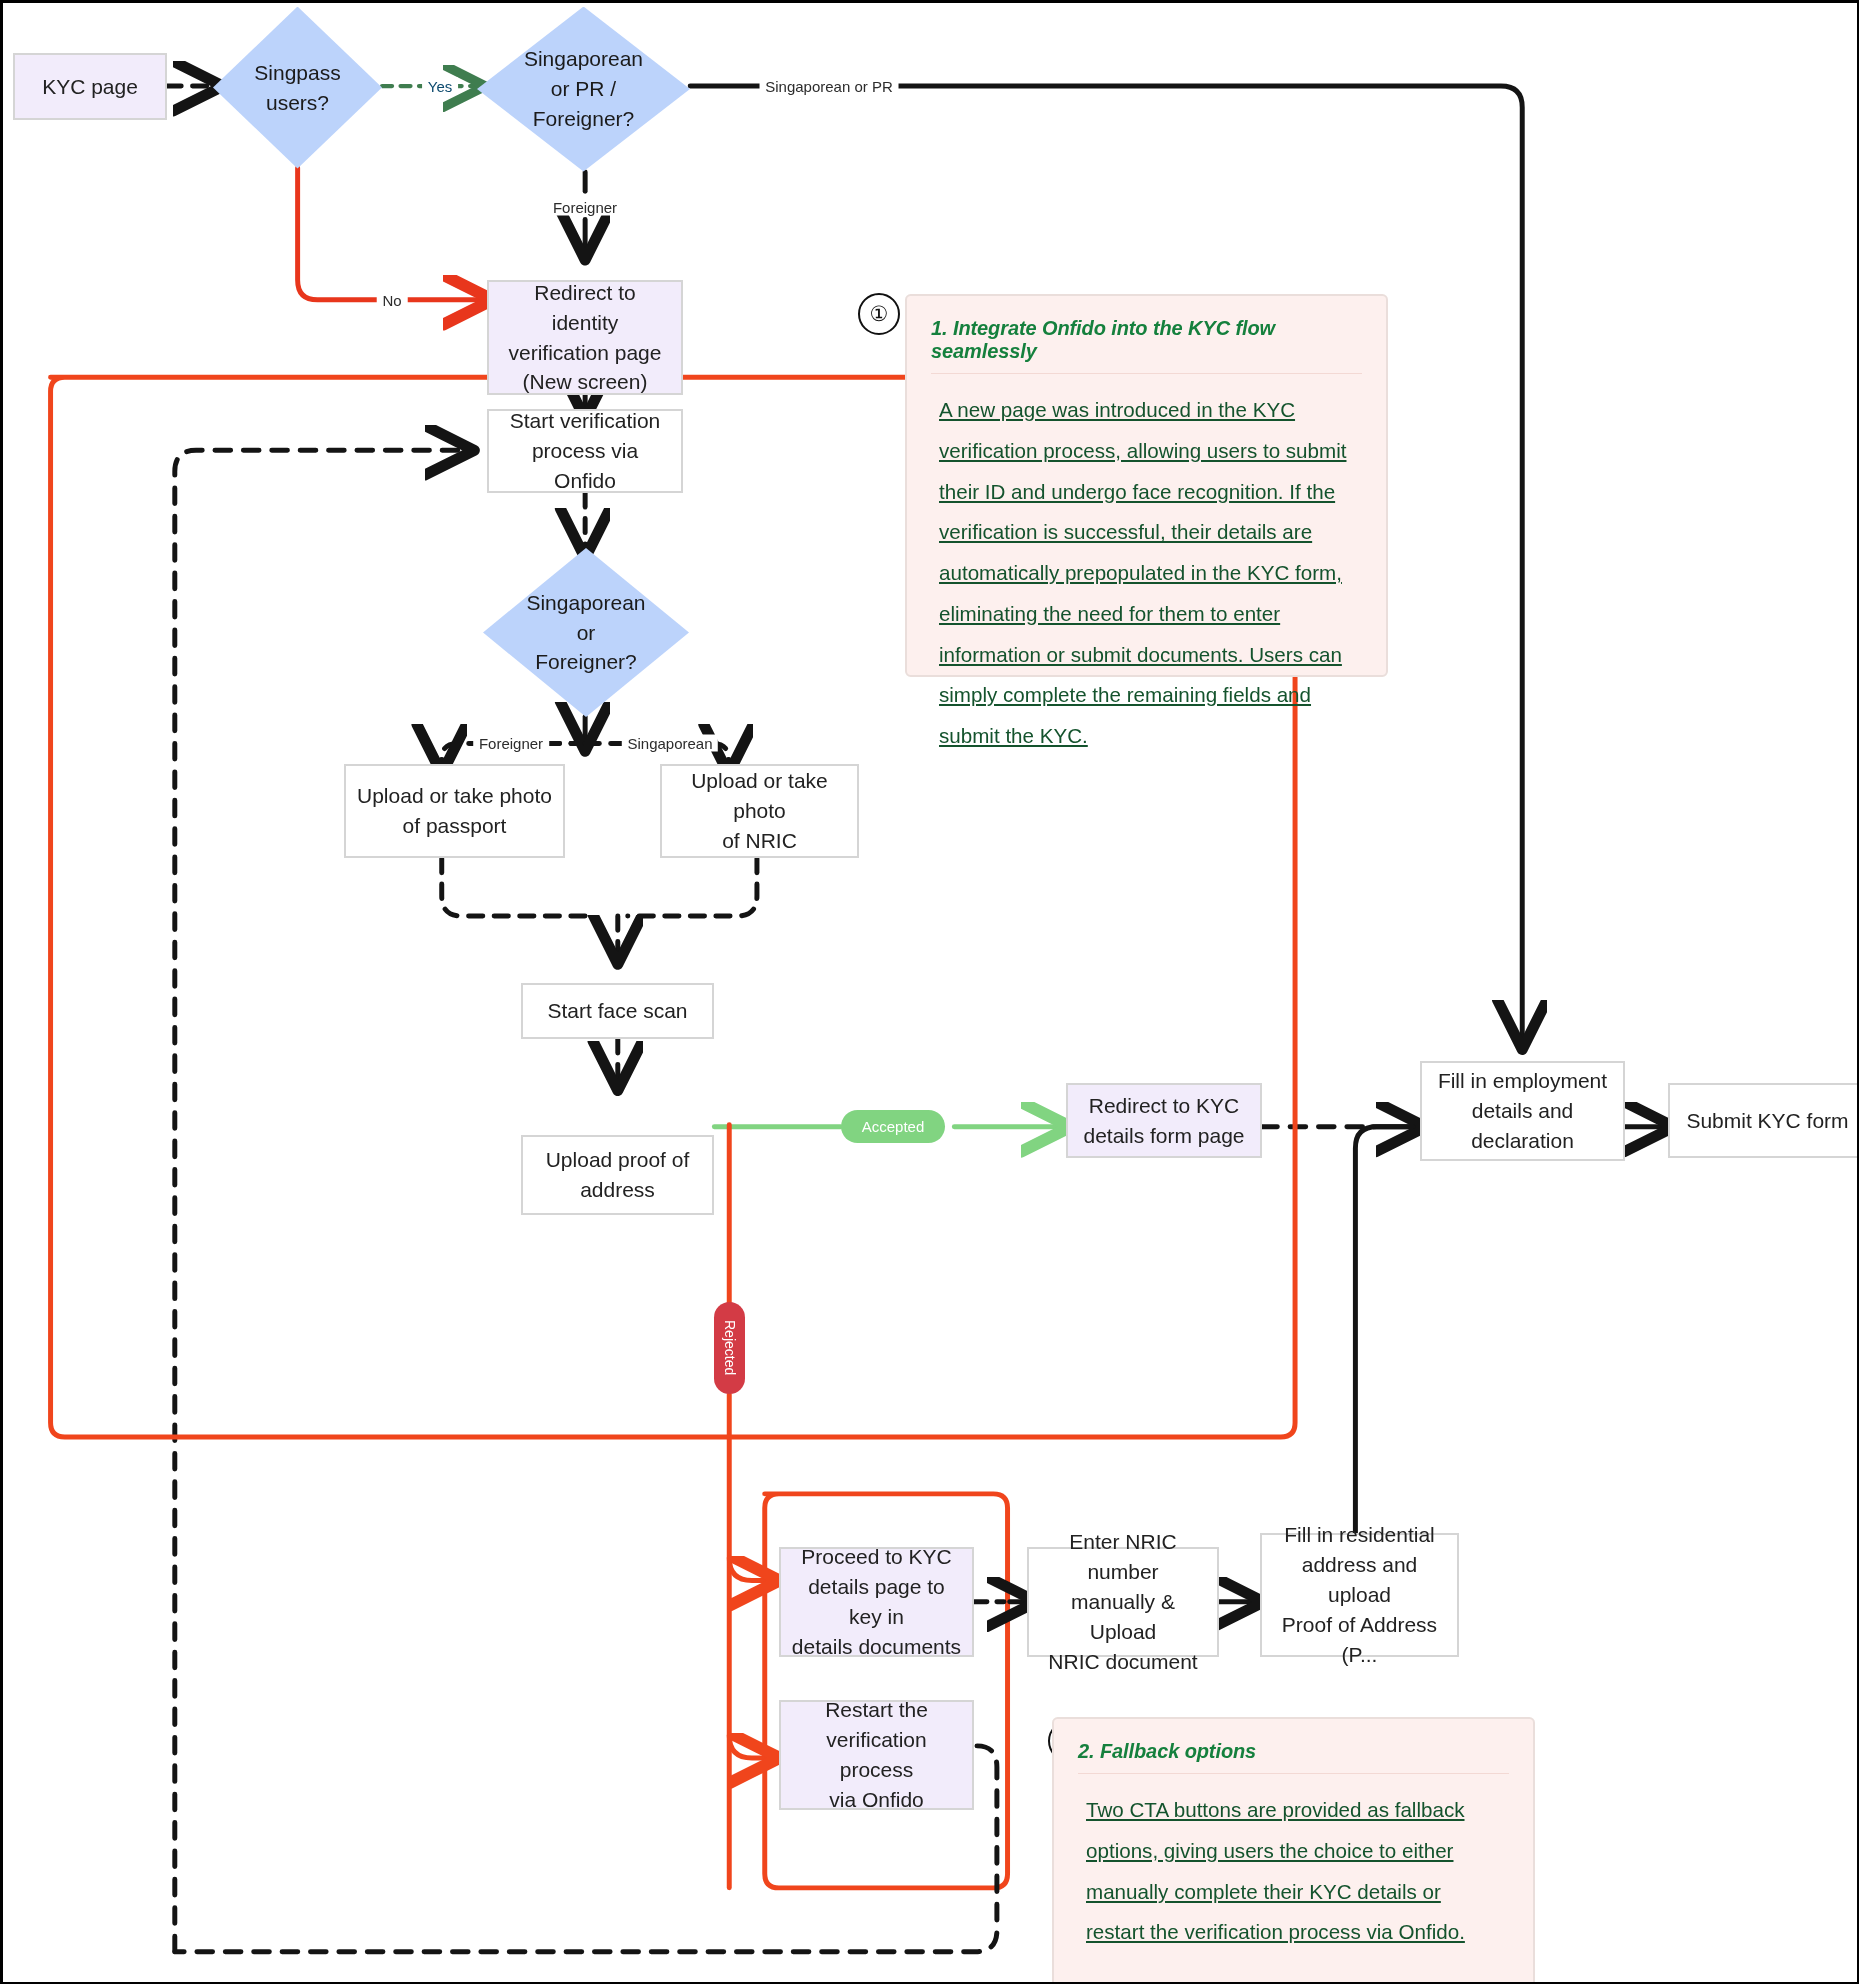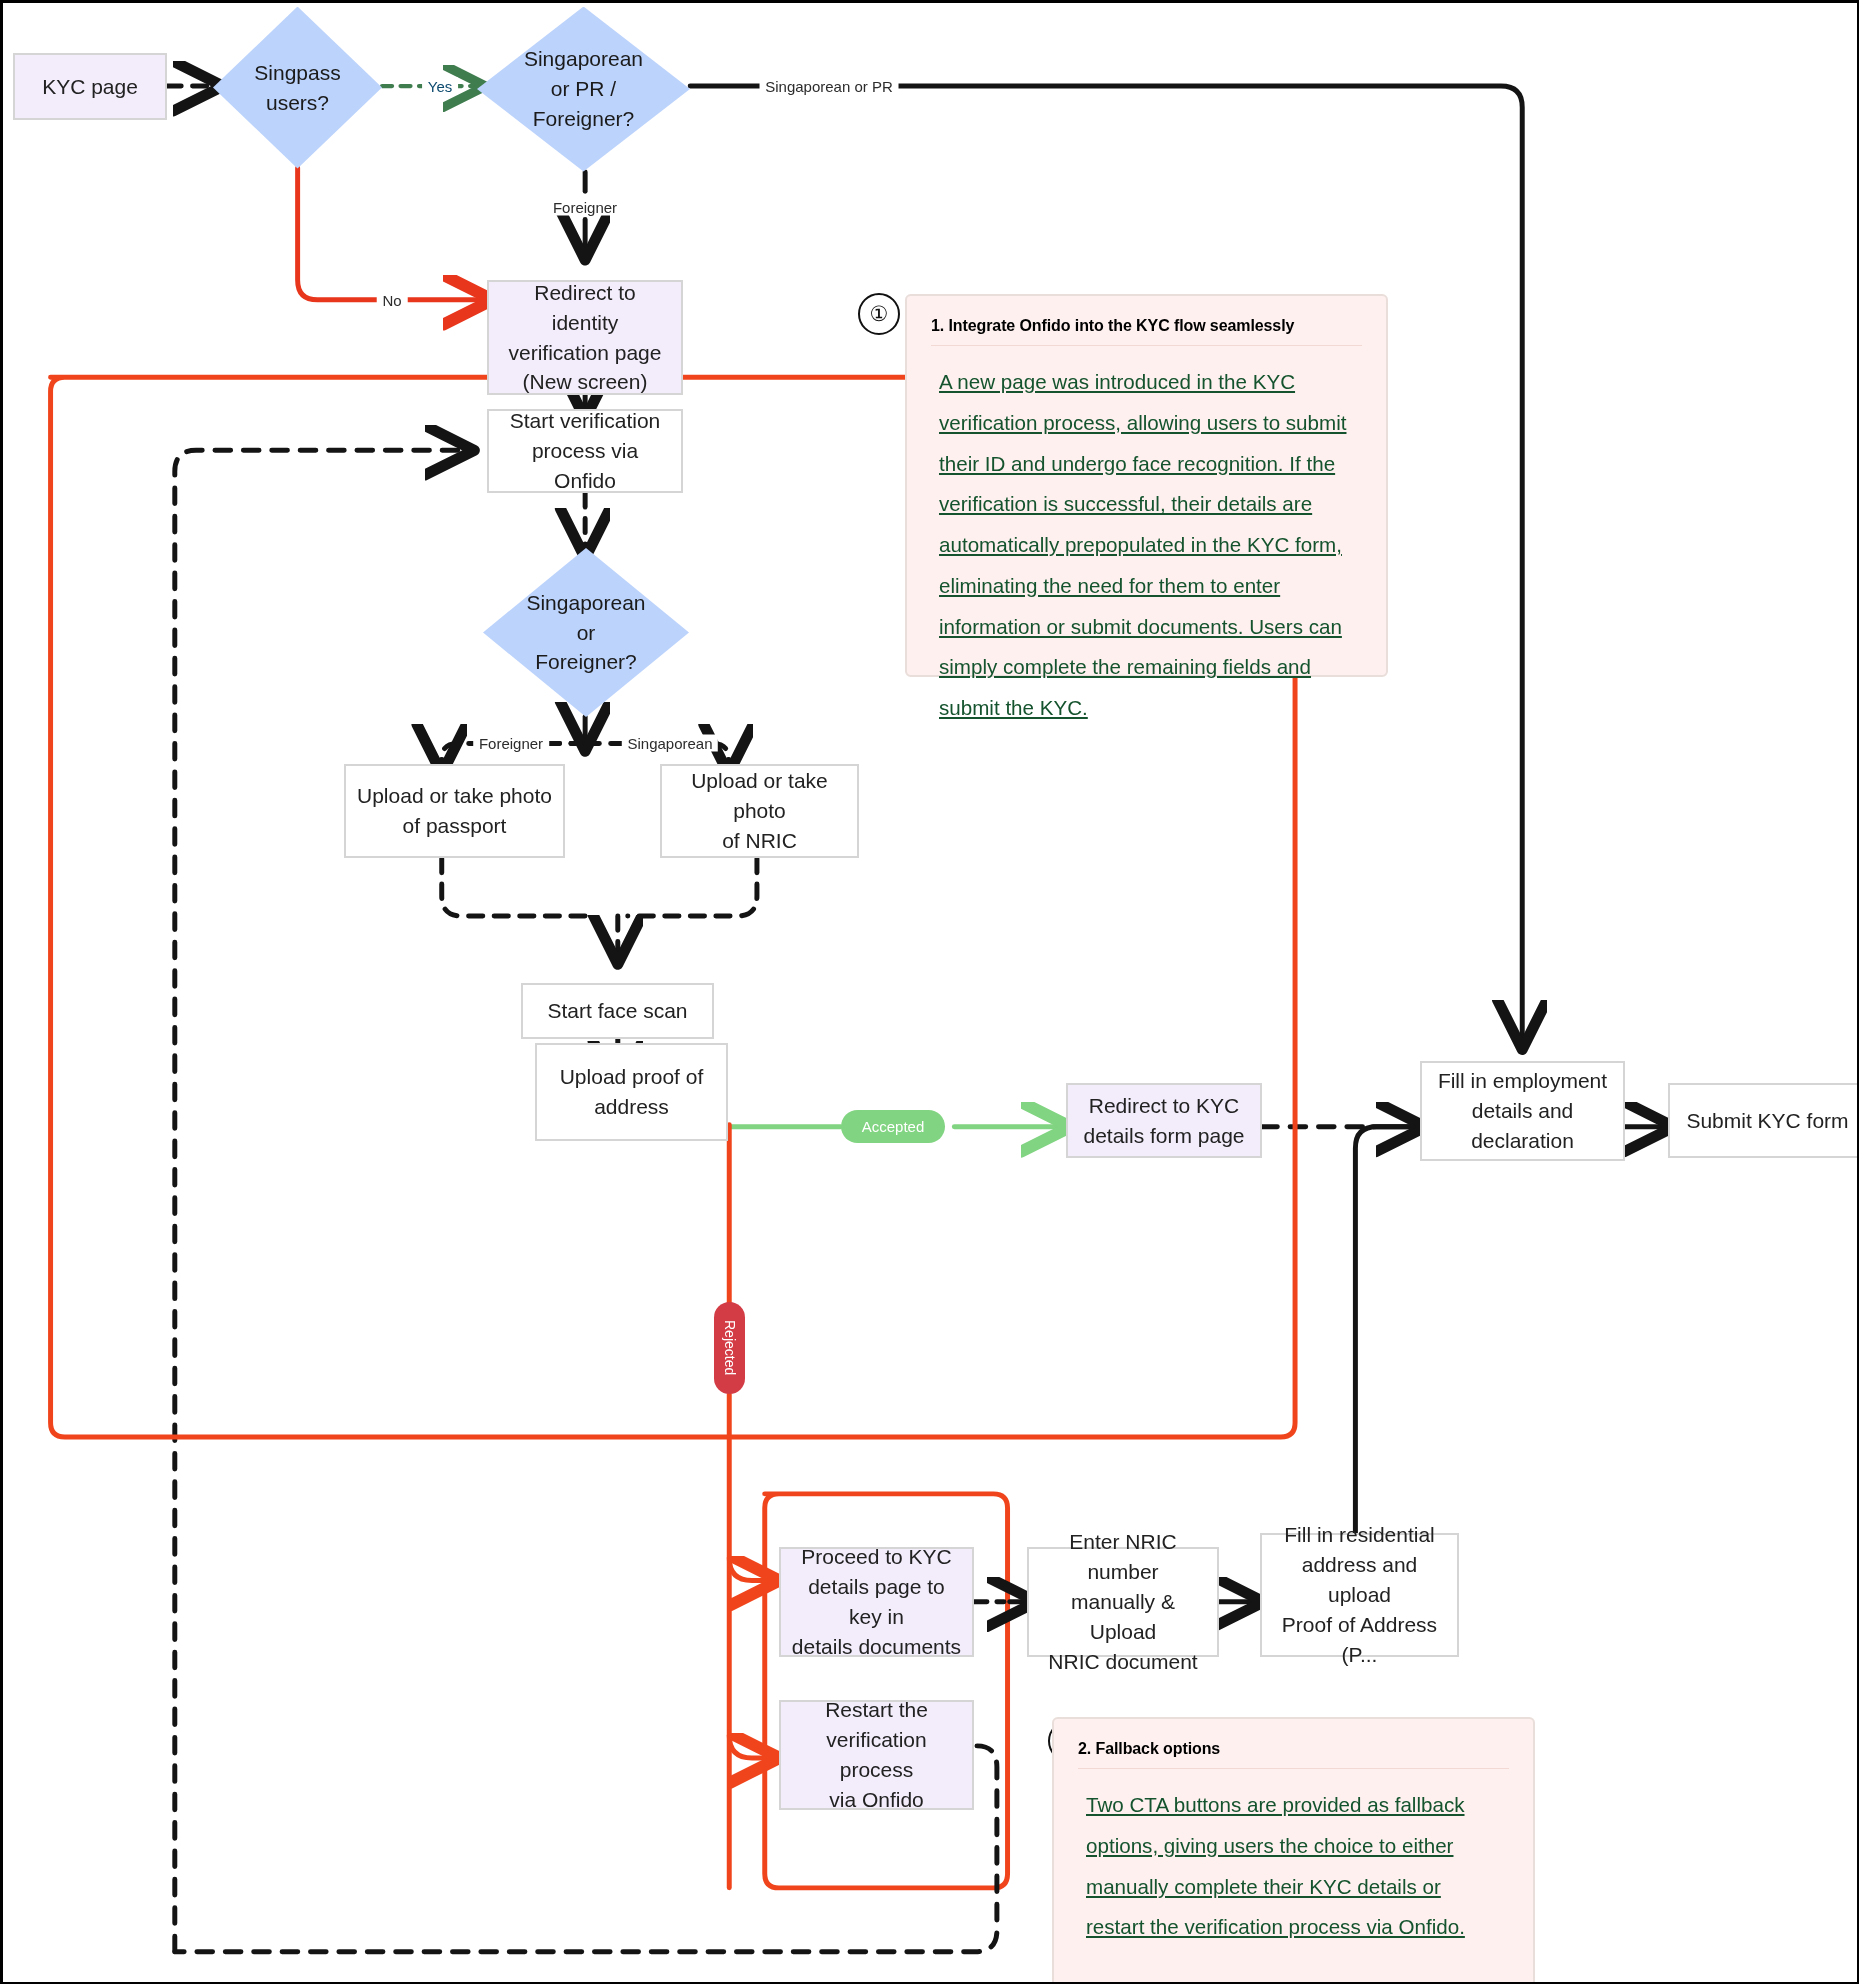--- a/index.html
+++ b/index.html
@@ -21,22 +21,22 @@
 
   .elabel{position:absolute;font-size:15px;color:#2c2c2c;background:#fff;
           padding:0 5.7px;white-space:nowrap;transform:translate(-50%,-50%);}
   .pill{position:absolute;border-radius:18.5px;display:flex;align-items:center;
         justify-content:center;color:#fff;font-size:15px;white-space:nowrap;}
   .pill.accepted{background:#81d481;}
   .pill.rejected{background:#d33b45;writing-mode:vertical-rl;font-size:14px;}
 
   .anno{position:absolute;background:#fdf0ee;border:2.1px solid #eadedb;
         border-radius:5.7px;padding:21px 24px 18.5px 24px;box-sizing:border-box;}
-  .anno h3{margin:0 0 4.3px 0;font-size:16px;font-weight:bold;color:#000000;
-           letter-spacing:-0.1px;}
+  .anno h3{margin:0 0 4.3px 0;font-size:20px;font-weight:bold;color:#15803d;
+           letter-spacing:-0.1px;font-style:italic;}
   .anno .rule{height:1.4px;background:#f3d9d4;margin:10px 0 15.6px 0;}
   .anno p{margin:8px;font-size:20.6px;line-height:1.98;color:#14532d;text-decoration:underline;}
 
   .marker{position:absolute;width:38px;height:38px;border:2.8px solid #111;
           border-radius:50%;display:flex;align-items:center;justify-content:center;
           font-size:21px;color:#111;background:#fff;font-family:"Liberation Serif",serif;}
 </style>
 </head>
 <body>
 
@@ -167,21 +167,21 @@
 
   <div class="node" style="left:657px;top:761px;width:199px;height:94px;white-space:pre-line;">
     <span>Upload or take photo
 of NRIC</span>
   </div>
 
   <div class="node" style="left:518px;top:980px;width:193px;height:56px;">
     <span>Start face scan</span>
   </div>
 
-  <div class="node" style="left:518px;top:1040px;width:193px;height:98px;white-space:pre-line;margin-left:14px;">
+  <div class="node" style="left:518px;top:1132px;width:193px;height:80px;white-space:pre-line;">
     <span>Upload proof of
 address</span>
   </div>
 
   <div class="node lilac" style="left:1063px;top:1080px;width:196px;height:75px;white-space:pre-line;">
     <span>Redirect to KYC
 details form page</span>
   </div>
 
   <div class="node" style="left:1417px;top:1058px;width:205px;height:100px;white-space:pre-line;">

